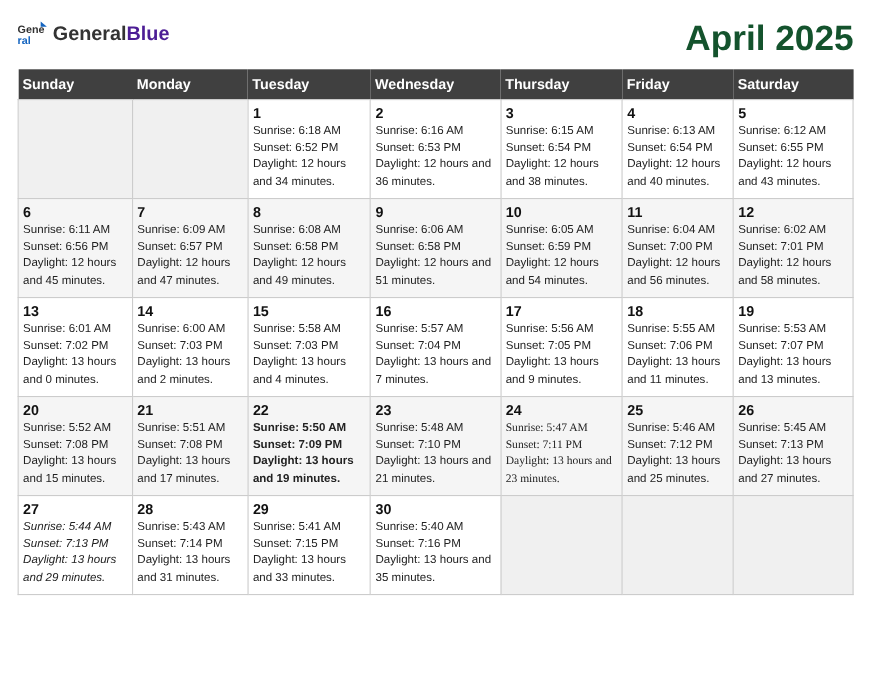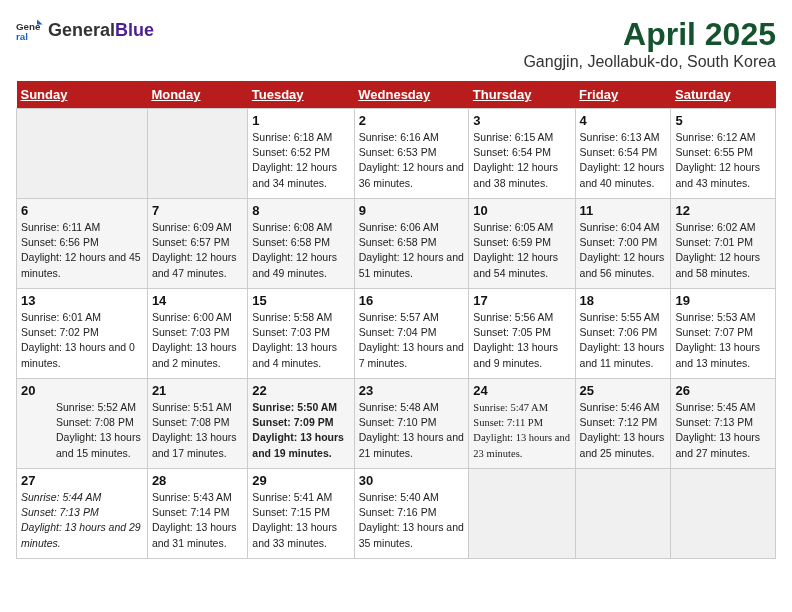--- a/index.html
+++ b/index.html
@@ -46,27 +46,26 @@
     .subtitle {
       font-size: 16px;
       color: #333;
     }
     table {
       width: 100%;
       border-collapse: collapse;
       font-size: 11px;
     }
     thead tr th {
-      background-color: #b91c1c;
+      background-color: #404040;
       color: #fff;
       padding: 6px 4px;
       text-align: left;
       font-size: 13px;
       font-weight: bold;
-      text-decoration: underline;
     }
     tbody tr td {
       border: 1px solid #ccc;
       vertical-align: top;
       padding: 4px;
       min-height: 80px;
       height: 90px;
     }
     .day-number {
       font-size: 13px;
@@ -102,21 +101,20 @@
     </svg>
     <div>
       <div style="display:flex; align-items:baseline; gap:0px;">
         <span class="logo-text-general">General</span>
           <span class="logo-text-blue">Blue</span>
       </div>
     </div>
   </div>
   <div class="title-area">
     <div class="main-title">April 2025</div>
-    <div class="subtitle">Gangjin, Jeollabuk-do, South Korea</div>
   </div>
 </div>
 
 <table>
   <thead>
     <tr>
     <th>Sunday</th>
         <th>Monday</th>
         <th>Tuesday</th>
         <th>Wednesday</th>
@@ -244,21 +242,21 @@
         <td>
           <span class="day-number">19</span>
           <div class="day-info" style="white-space: pre-line;">Sunrise: 5:53 AM
 Sunset: 7:07 PM
 Daylight: 13 hours and 13 minutes.</div>
         </td>
       </tr>
       <tr>
         <td>
           <span class="day-number">20</span>
-          <div class="day-info" style="white-space: pre-line; margin-left: 35px;">Sunrise: 5:52 AM
+          <div class="day-info" style="white-space: pre-line;">Sunrise: 5:52 AM
 Sunset: 7:08 PM
 Daylight: 13 hours and 15 minutes.</div>
         </td>
         <td>
           <span class="day-number">21</span>
           <div class="day-info" style="white-space: pre-line;">Sunrise: 5:51 AM
 Sunset: 7:08 PM
 Daylight: 13 hours and 17 minutes.</div>
         </td>
         <td>

